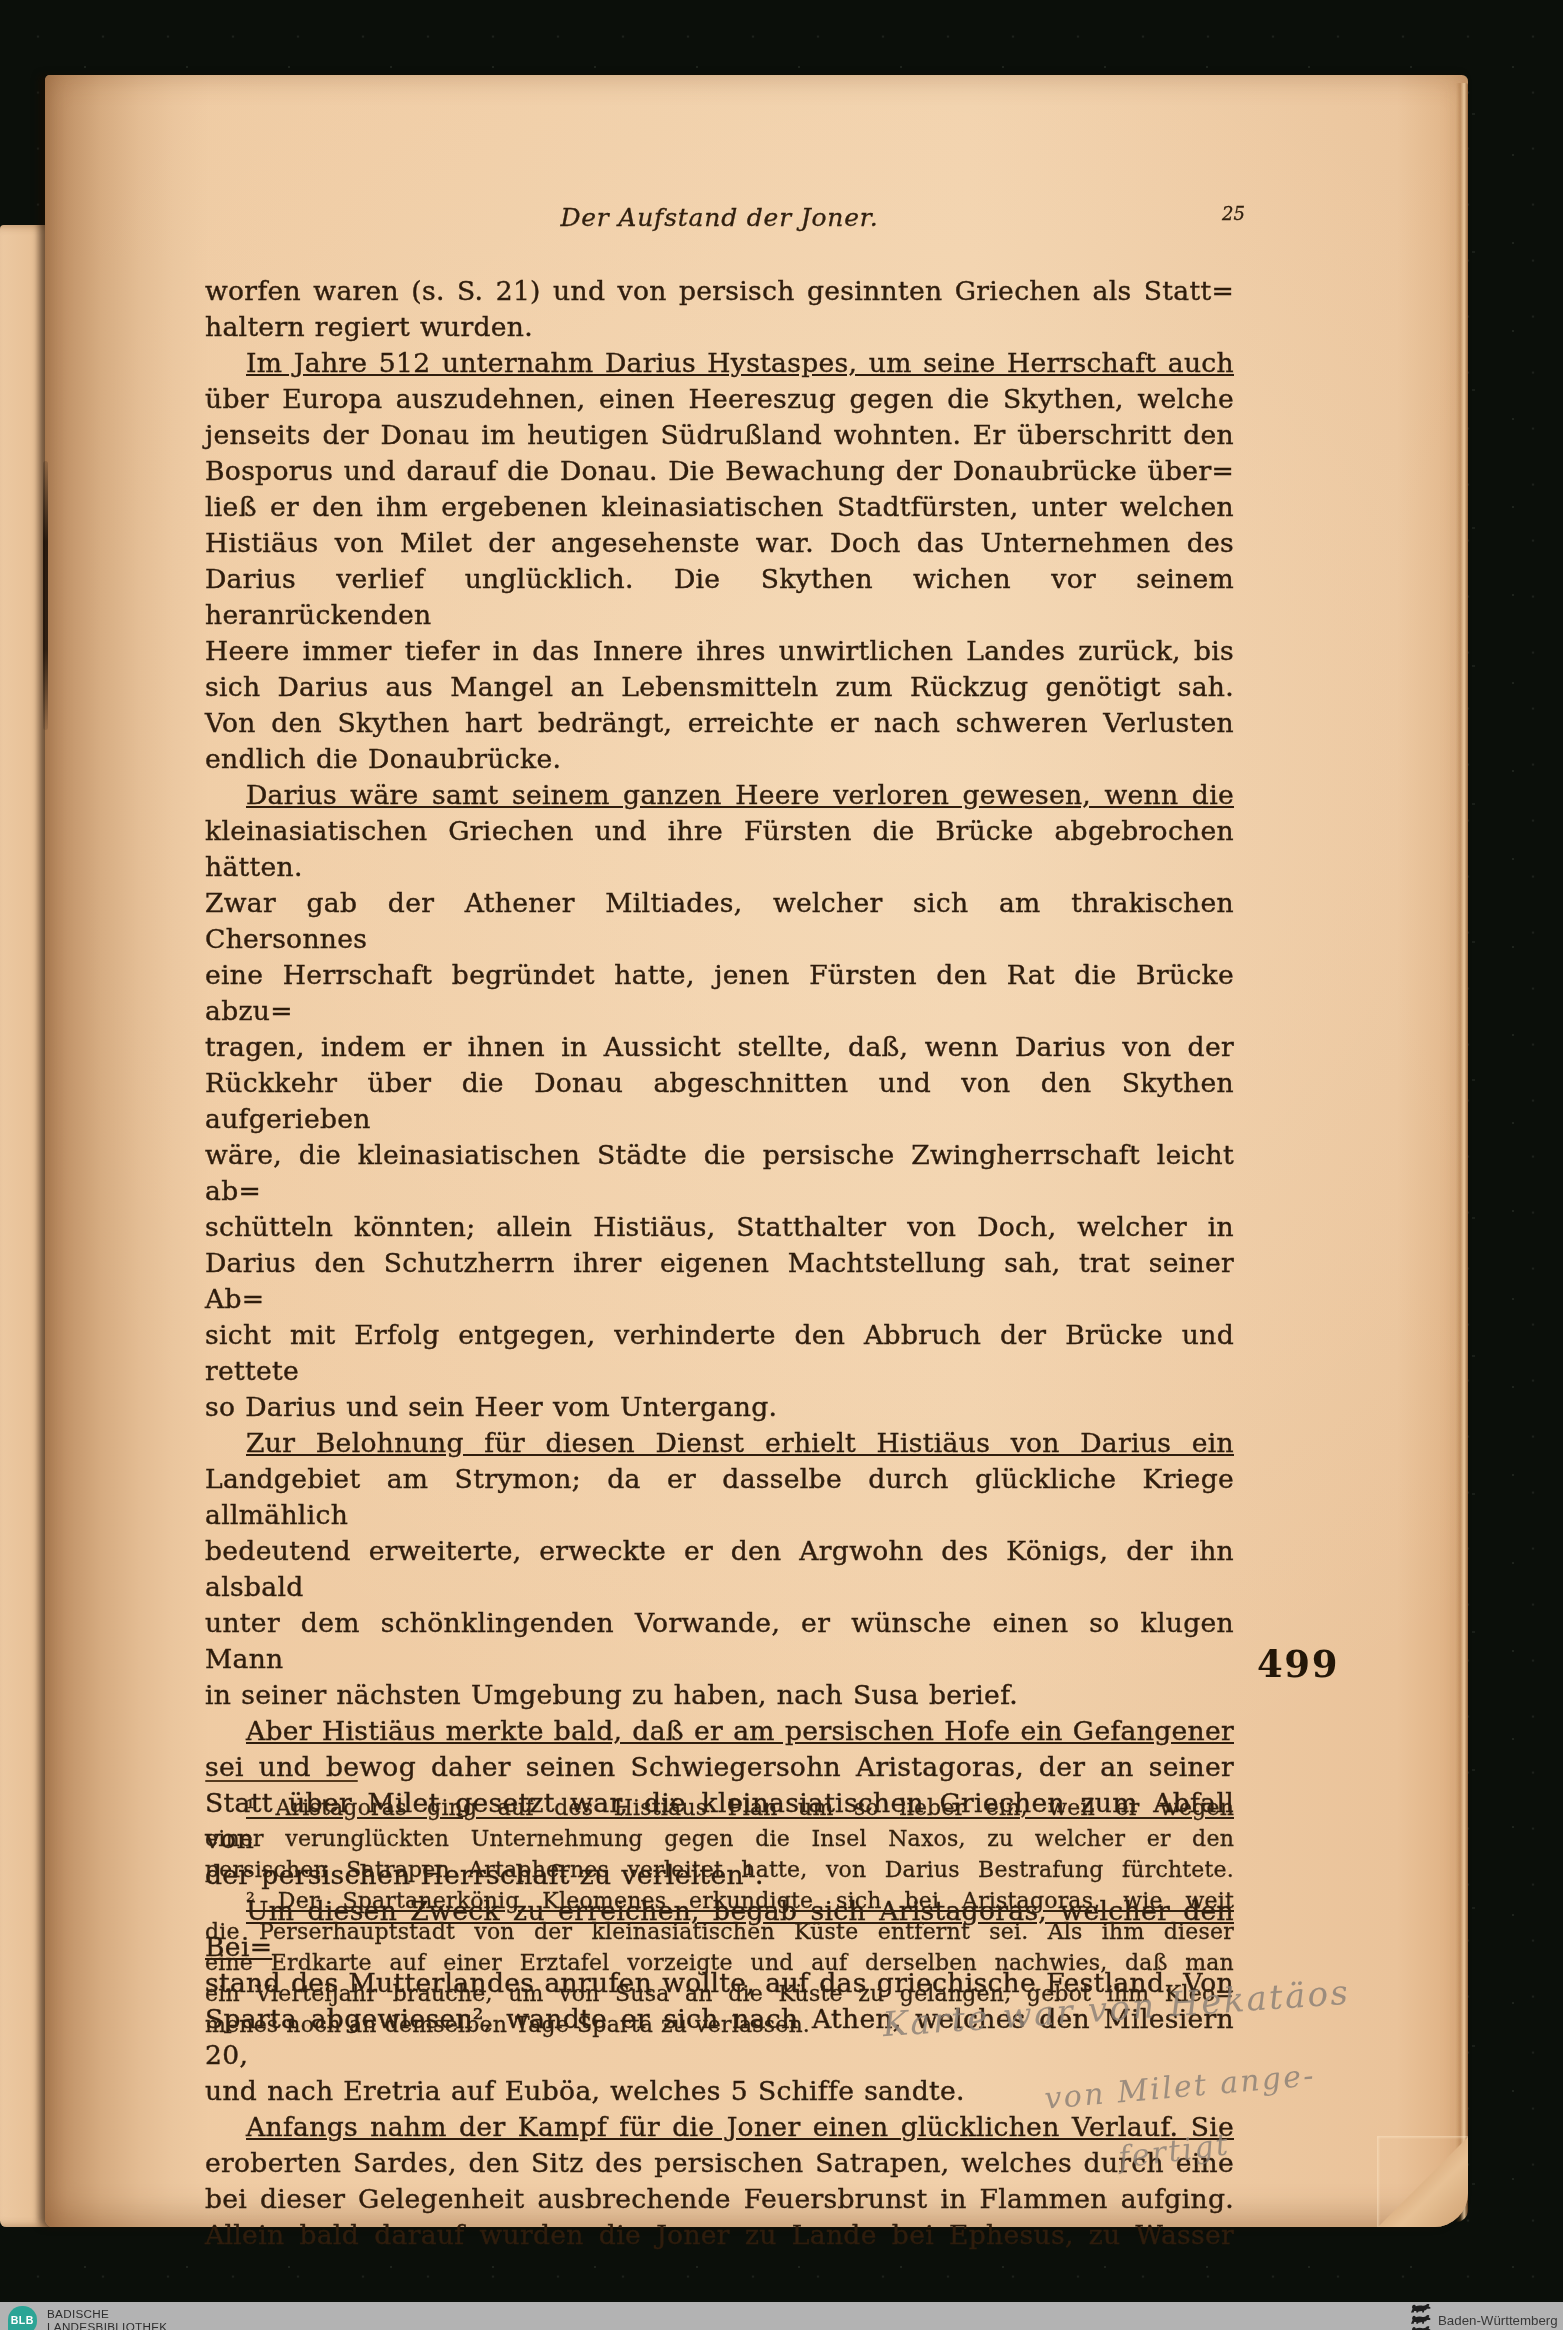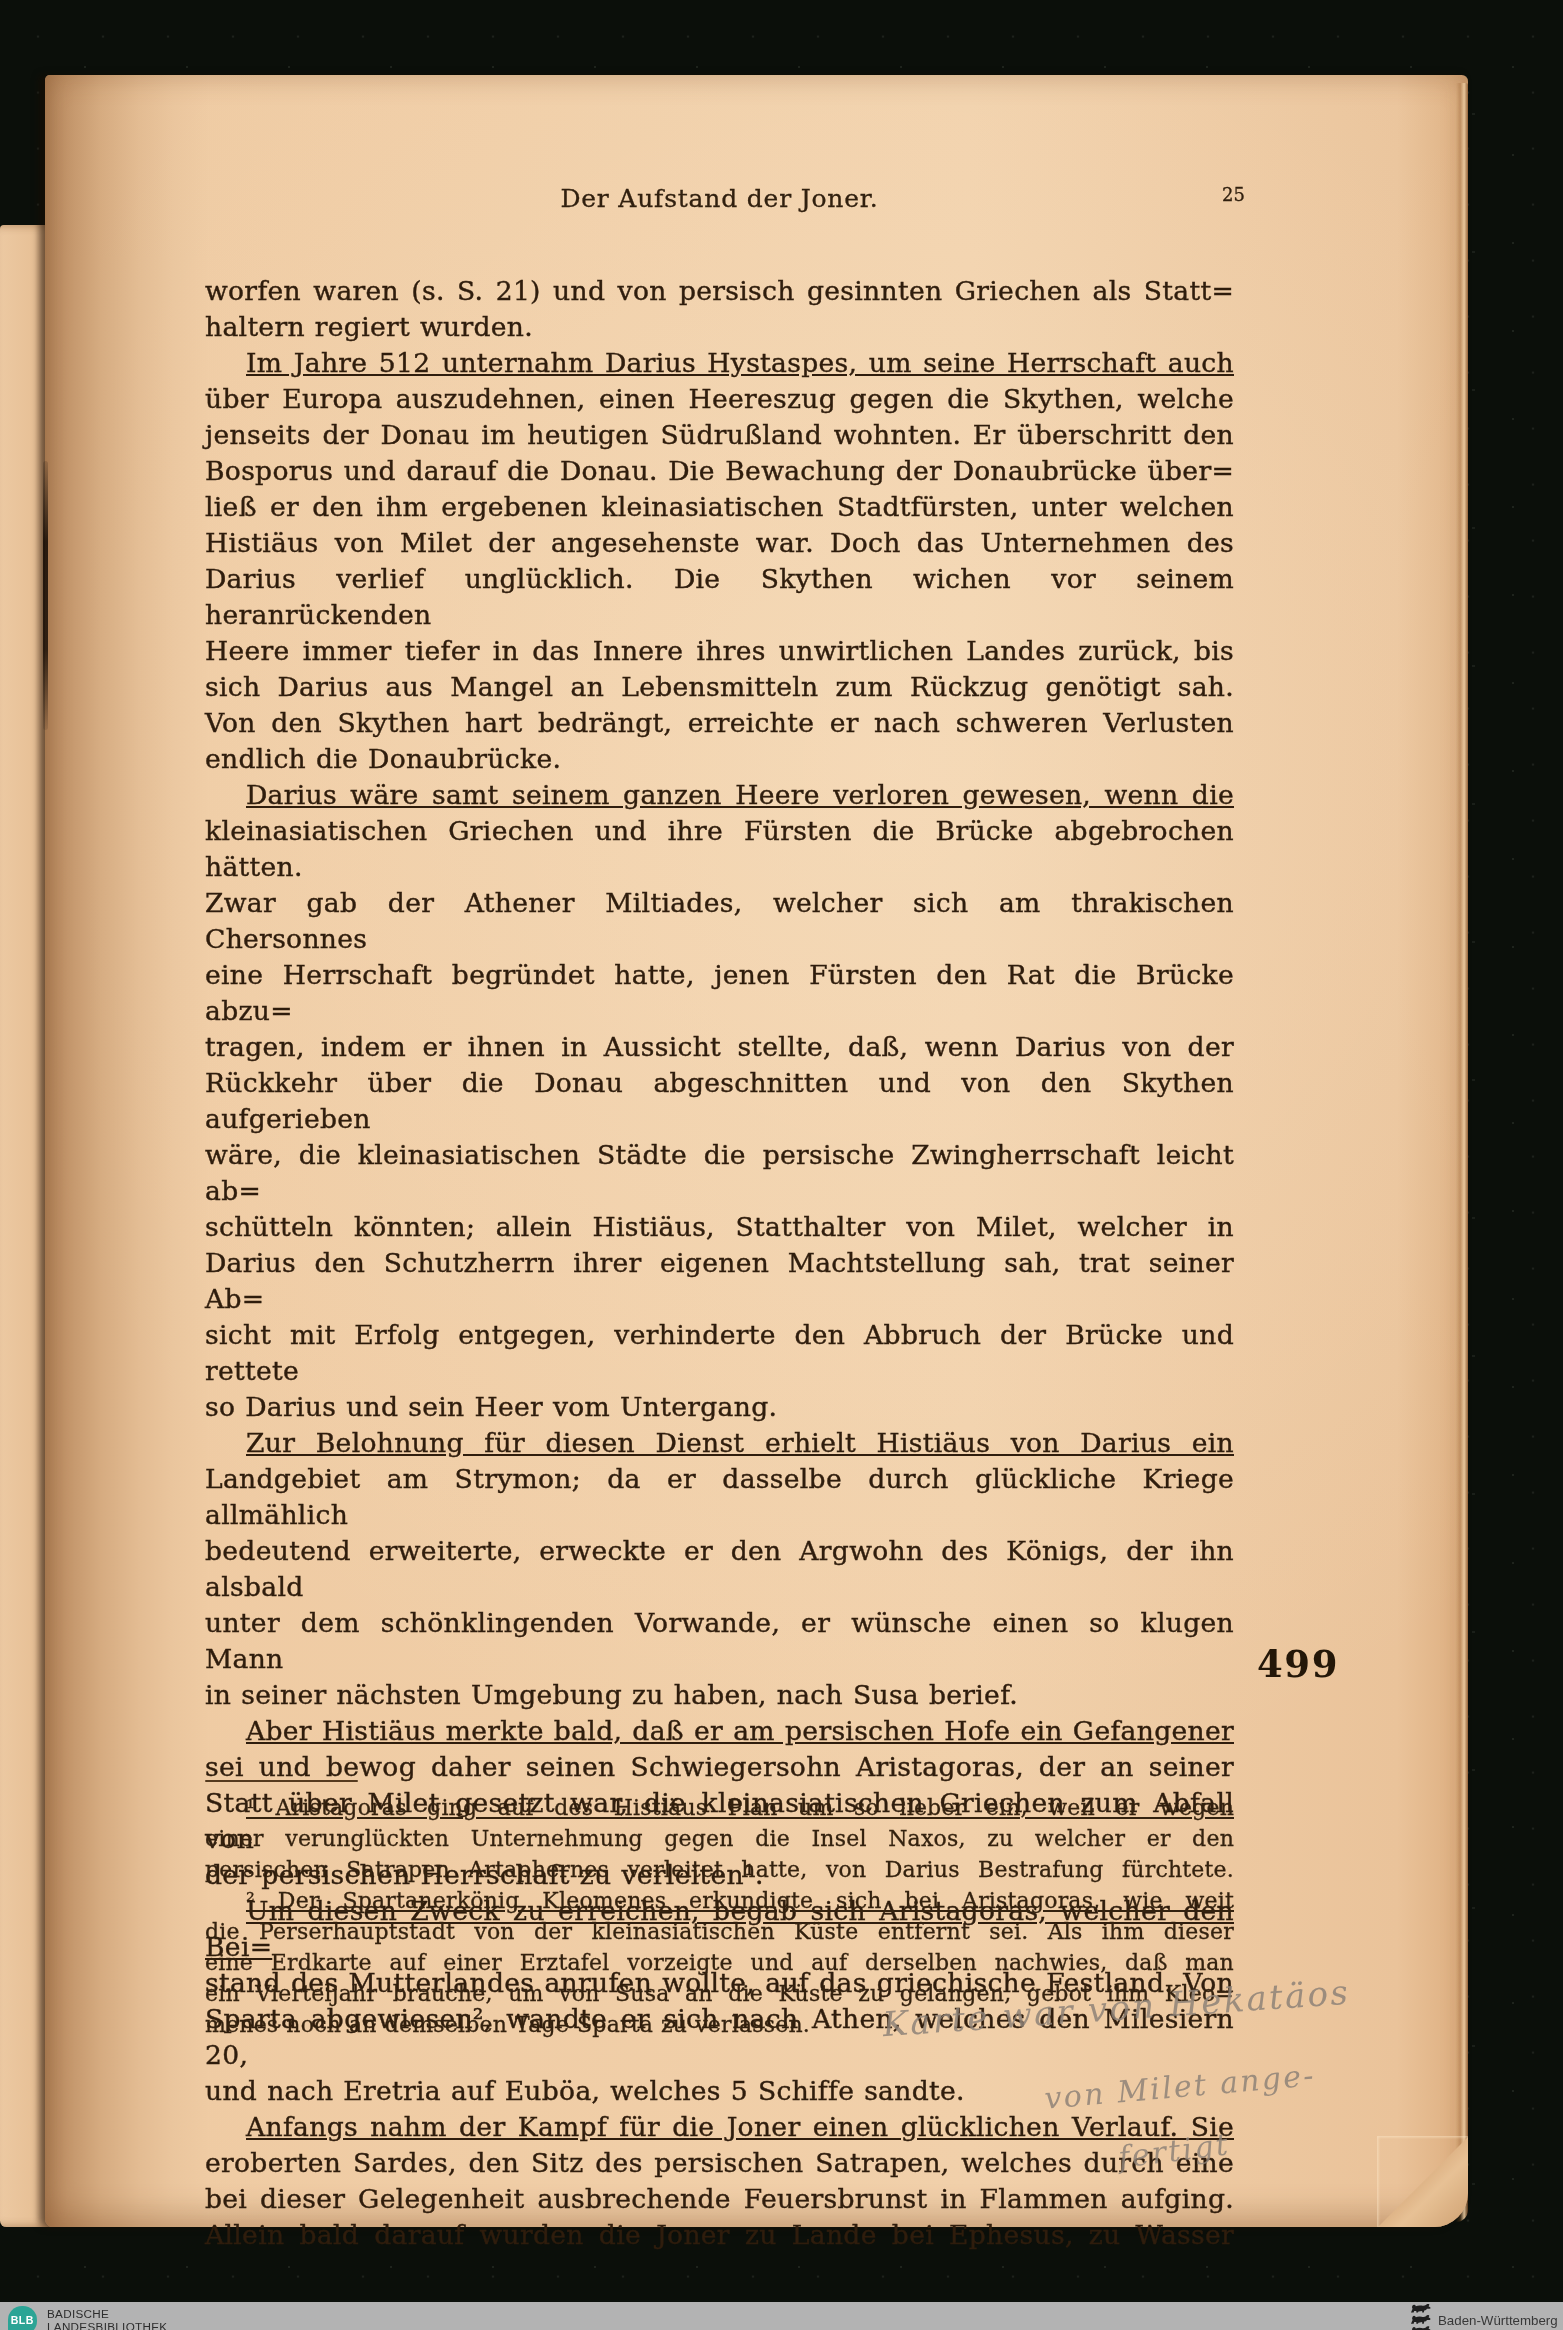--- a/index.html
+++ b/index.html
@@ -55,21 +55,21 @@
     background:linear-gradient(90deg,rgba(0,0,0,0) 0%,rgba(150,95,45,0.30) 35%,rgba(236,203,160,0.9) 68%,rgba(118,68,28,0.65) 100%);
     border-radius:0 4.7px 31px 0;
   }
   .corner-fold{
     position:absolute;right:0;bottom:0;width:91px;height:91px;
     background:linear-gradient(315deg,#d3a678 6%,#e7c195 38%,#dfb588 49%,rgba(0,0,0,0) 50%);
     border-radius:0 0 34px 0;
     box-shadow:inset 1.6px 1.6px 2.3px rgba(255,235,205,0.5);
   }
   .page-header{
-    position:absolute;left:160px;top:109px;width:1029px;height:38px;
+    position:absolute;left:160px;top:128px;width:1029px;height:38px;font-style:italic;
   }
   .page-title{
     position:absolute;left:0;right:0;text-align:center;
     font-size:25px;color:#31200f;letter-spacing:0.8px;
     -webkit-text-stroke:0.3px #31200f;
   }
   .page-number{
     position:absolute;right:-11px;top:0;
     font-size:18px;color:#31200f;-webkit-text-stroke:0.3px #31200f;
   }
@@ -152,21 +152,21 @@
         <div class="tl just">sich Darius aus Mangel an Lebensmitteln zum Rückzug genötigt sah.</div>
         <div class="tl just">Von den Skythen hart bedrängt, erreichte er nach schweren Verlusten</div>
         <div class="tl">endlich die Donaubrücke.</div>
         <div class="tl ind just">Darius wäre samt seinem ganzen Heere verloren gewesen, wenn die</div>
         <div class="tl just">kleinasiatischen Griechen und ihre Fürsten die Brücke abgebrochen hätten.</div>
         <div class="tl just">Zwar gab der Athener Miltiades, welcher sich am thrakischen Chersonnes</div>
         <div class="tl just">eine Herrschaft begründet hatte, jenen Fürsten den Rat die Brücke abzu=</div>
         <div class="tl just">tragen, indem er ihnen in Aussicht stellte, daß, wenn Darius von der</div>
         <div class="tl just">Rückkehr über die Donau abgeschnitten und von den Skythen aufgerieben</div>
         <div class="tl just">wäre, die kleinasiatischen Städte die persische Zwingherrschaft leicht ab=</div>
-        <div class="tl just">schütteln könnten; allein Histiäus, Statthalter von Milet, welcher in</div>
+        <div class="tl just">schütteln könnten; allein Histiäus, Statthalter von Doch, welcher in</div>
         <div class="tl just">Darius den Schutzherrn ihrer eigenen Machtstellung sah, trat seiner Ab=</div>
         <div class="tl just">sicht mit Erfolg entgegen, verhinderte den Abbruch der Brücke und rettete</div>
         <div class="tl">so Darius und sein Heer vom Untergang.</div>
         <div class="tl ind just">Zur Belohnung für diesen Dienst erhielt Histiäus von Darius ein</div>
         <div class="tl just">Landgebiet am Strymon; da er dasselbe durch glückliche Kriege allmählich</div>
         <div class="tl just">bedeutend erweiterte, erweckte er den Argwohn des Königs, der ihn alsbald</div>
         <div class="tl just">unter dem schönklingenden Vorwande, er wünsche einen so klugen Mann</div>
         <div class="tl">in seiner nächsten Umgebung zu haben, nach Susa berief.</div>
         <div class="tl ind just">Aber Histiäus merkte bald, daß er am persischen Hofe ein Gefangener</div>
         <div class="tl just">sei und bewog daher seinen Schwiegersohn Aristagoras, der an seiner</div>

